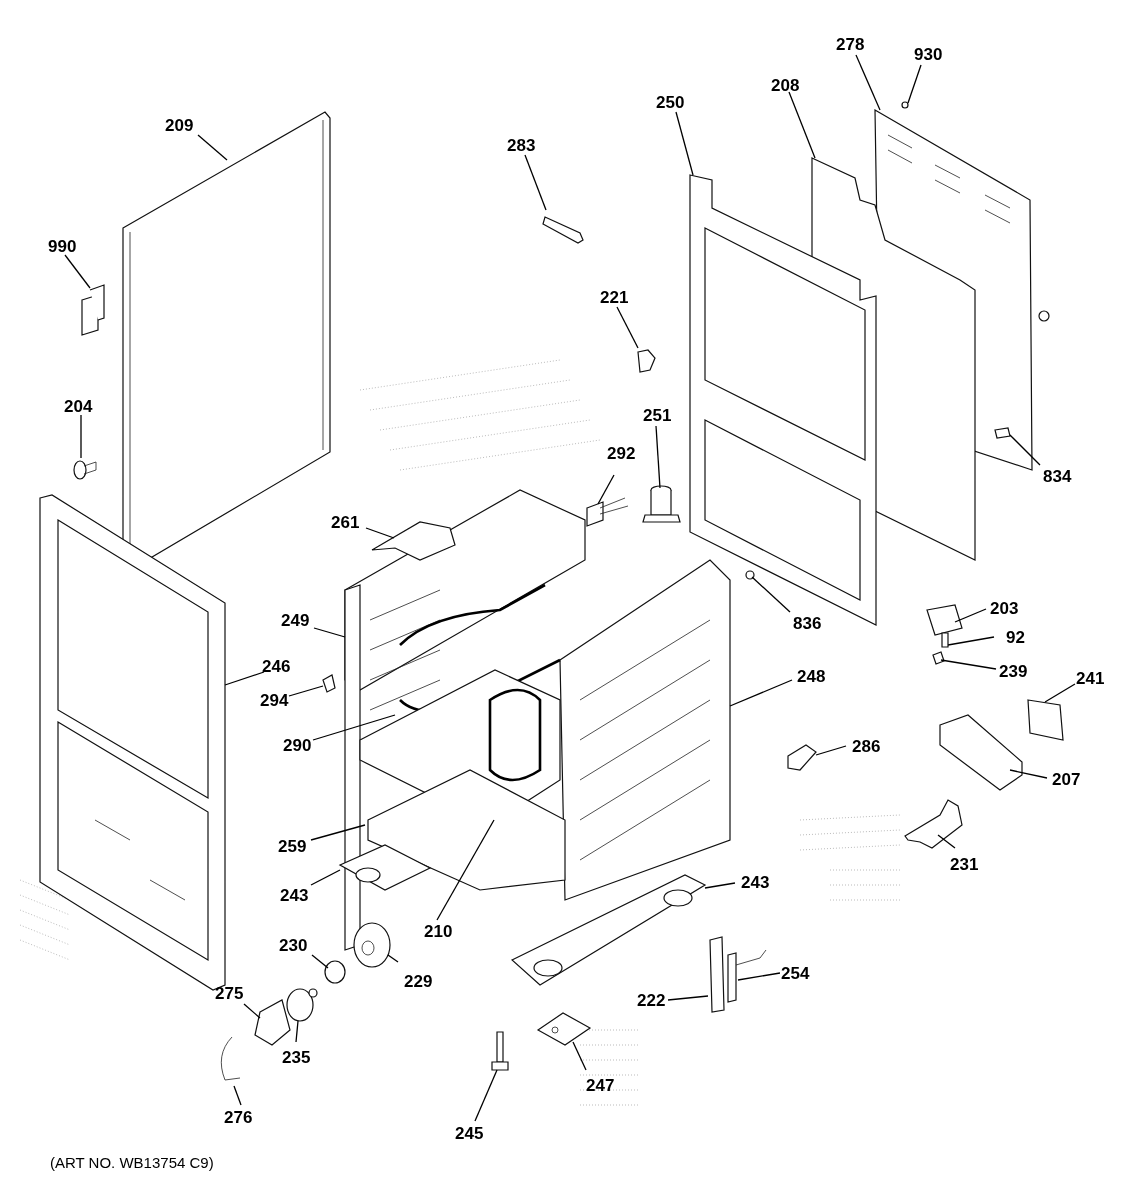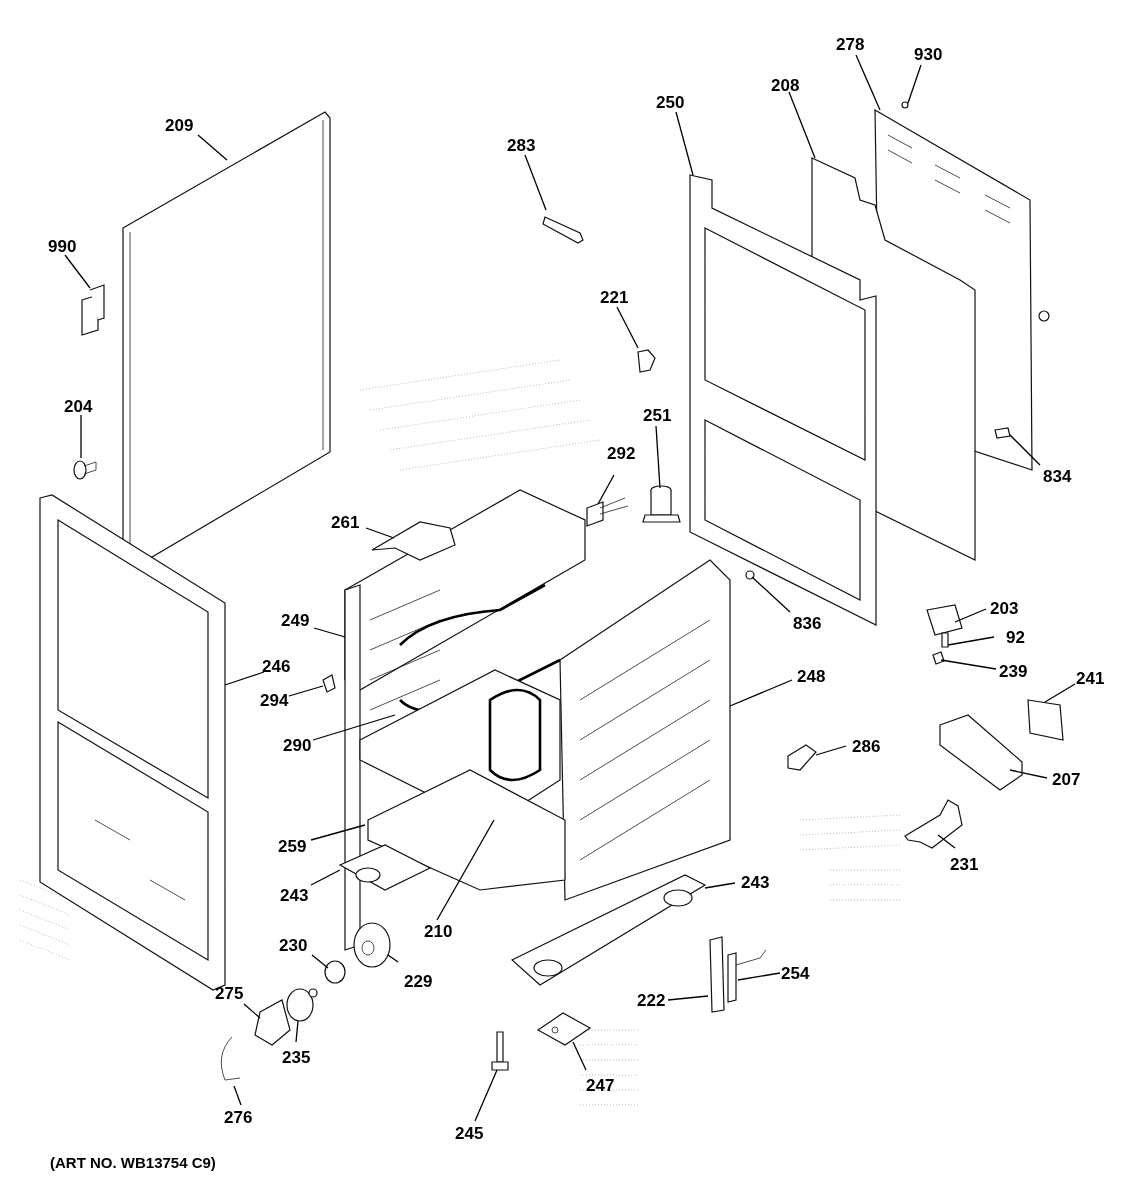--- a/index.html
+++ b/index.html
@@ -1,20 +1,20 @@
 <!DOCTYPE html>
 <html><head>
 <meta charset="utf-8">
 <style>
   html, body { margin: 0; padding: 0; background: #ffffff; }
   body { width: 1125px; height: 1200px; position: relative; overflow: hidden;
          font-family: "Liberation Sans", sans-serif; }
   #diagram { position: absolute; left: 0; top: 0; width: 1125px; height: 1200px; }
   .part-label { font-family: "Liberation Sans", sans-serif; font-weight: bold; font-size: 17px; fill: #000; }
-  .art-no { position: absolute; left: 50px; top: 1154px; font-size: 15px; font-weight: bold; color: #000;
+  .art-no { position: absolute; left: 50px; top: 1154px; font-size: 15px; font-weight: normal; color: #000;
             font-family: "Liberation Sans", sans-serif; }
   .ln { stroke: #000; stroke-width: 1.3; fill: none; }
   .pt { stroke: #111; stroke-width: 1.2; fill: #fff; }
   .thin { stroke: #222; stroke-width: 0.8; fill: none; }
   .dot { stroke: #aaa; stroke-width: 0.8; fill: none; stroke-dasharray: 1 2; }
   .el { stroke: #000; stroke-width: 2.6; fill: none; }
 </style>
 </head>
 <body>
 

